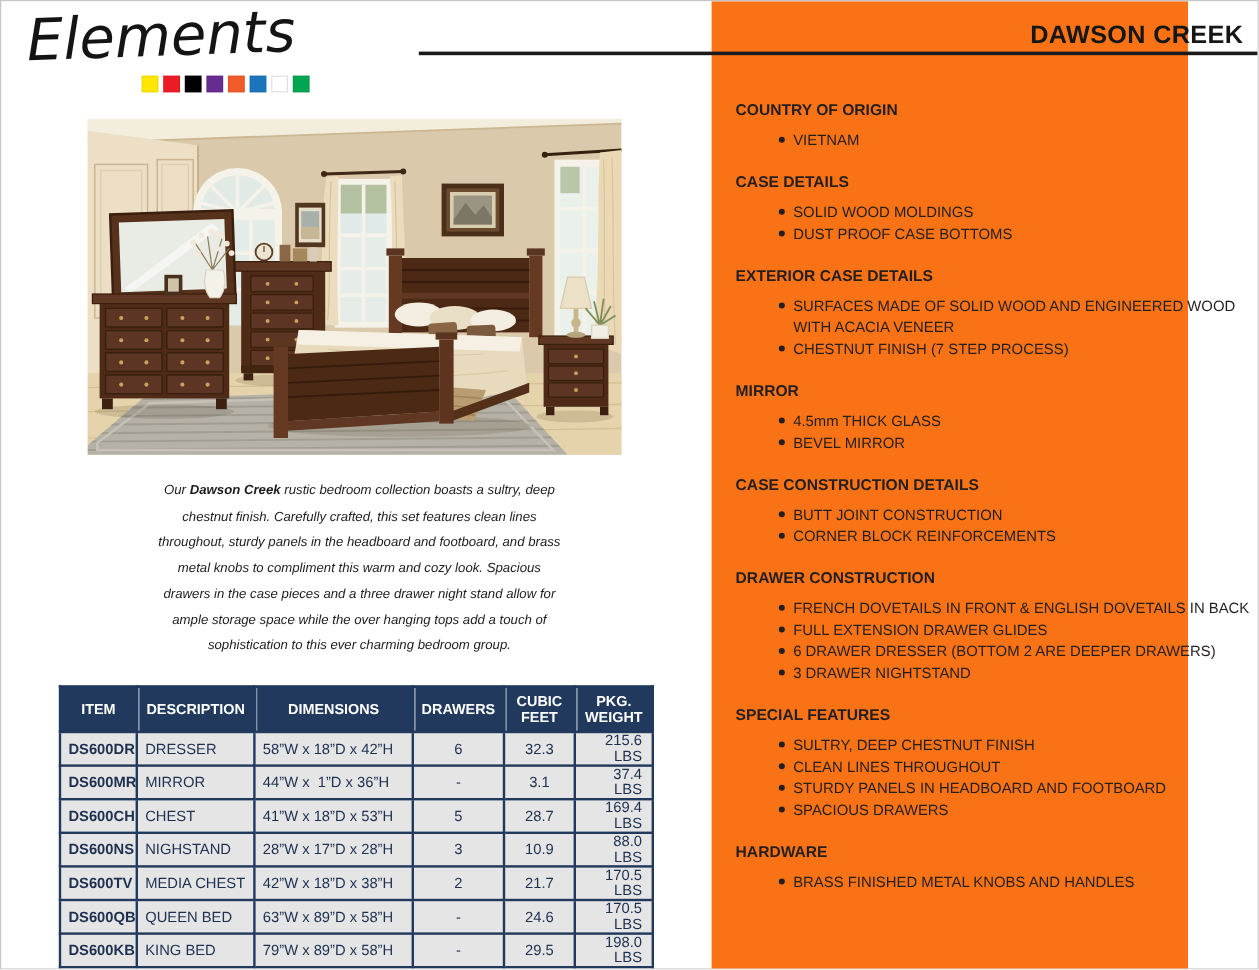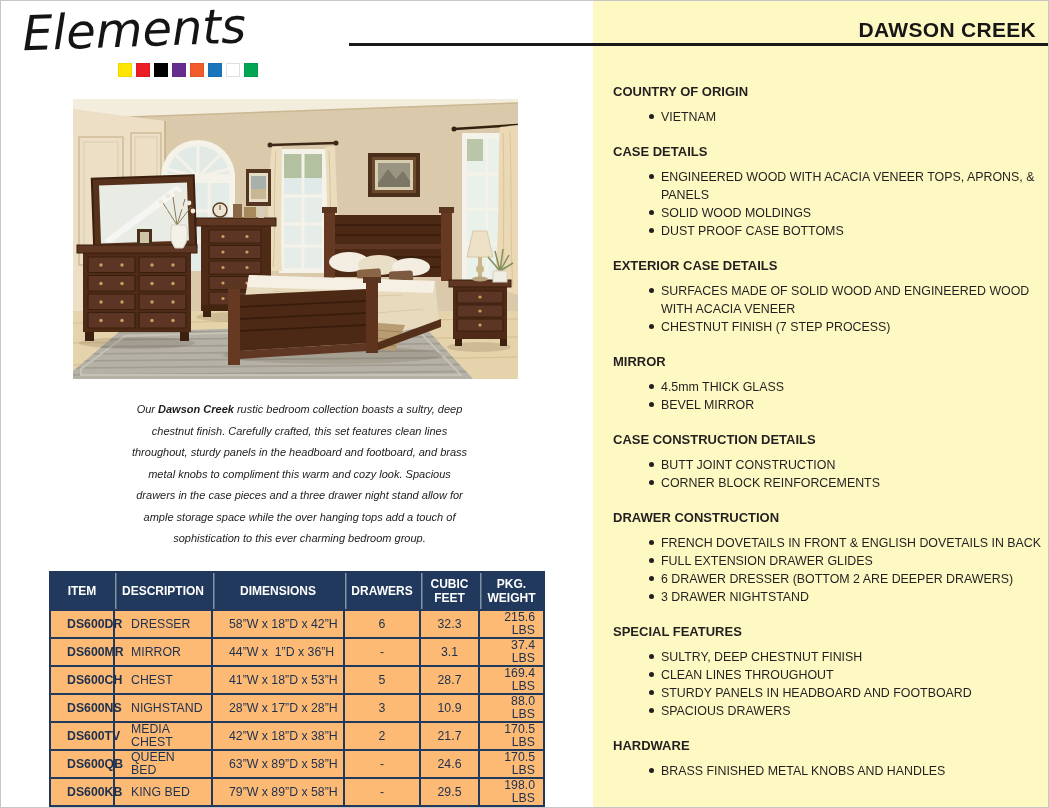--- a/index.html
+++ b/index.html
@@ -2,21 +2,21 @@
 <html><head>
 <meta charset="utf-8">
 <style>
   html,body{margin:0;padding:0;background:#fff;}
   .page{
     position:relative;width:1049px;height:808px;background:#ffffff;
     font-family:"Liberation Sans",sans-serif;color:#231f20;
     border:1px solid #c6c6c6;box-sizing:border-box;overflow:hidden;
   }
   
-  .right-panel{position:absolute;left:592px;top:0;width:457px;height:808px;background:#fef9c3;}
+  .right-panel{position:absolute;left:592px;top:0;width:397px;height:808px;background:#f97316;}
   .brand-logo{position:absolute;left:20px;top:2px;}
   .palette{position:absolute;left:117px;top:62px;display:flex;gap:4px;}
   .swatch{width:14px;height:14px;border:1px solid rgba(0,0,0,0.06);box-sizing:border-box;}
   .collection-title{
     position:absolute;top:17px;right:12px;font-size:21px;font-weight:bold;
     color:#161616;letter-spacing:0.3px;
   }
   .title-rule{position:absolute;left:348px;right:0;top:42px;height:3px;background:#1a1a1a;}
   
   .photo{position:absolute;left:72px;top:98px;width:445px;height:280px;}
@@ -32,22 +32,22 @@
     position:absolute;left:48px;top:570px;border-collapse:collapse;table-layout:fixed;
     width:494px;
   }
   .spec-table th{
     background:#20395c;color:#ffffff;border:2px solid #20395c;
     font-size:12px;font-weight:bold;height:38px;text-align:center;vertical-align:middle;
     white-space:pre-line;line-height:14px;padding:0 2px;box-sizing:border-box;
   }
   .spec-table th:not(:first-child){box-shadow:inset 1.5px 0 0 rgba(255,255,255,0.45);}
   .spec-table td{
-    border:2px solid #20395c;background:#fdba74;color:#1d3050;
-    font-size:12.3px;height:21px;padding:0 16px;box-sizing:border-box;line-height:13px;
+    border:2px solid #20395c;background:#e5e5e5;color:#1d3050;
+    font-size:12.3px;height:21px;padding:0 6px;box-sizing:border-box;line-height:13px;
   }
   td.col-item{font-weight:bold;text-align:center;}
   td.col-desc{text-align:left;}
   td.col-dim{text-align:left;white-space:pre;}
   td.col-drawers,td.col-cubic{text-align:center;}
   td.col-weight{text-align:right;padding-right:8px;}
   
   .specs{position:absolute;left:0;top:83px;right:4px;padding-left:20px;}
   .spec-section{margin:0 0 18px 0;}
   .spec-section h3{margin:0 0 9px 0;font-size:13px;font-weight:bold;color:#231f20;}
@@ -84,25 +84,20 @@
               <span class="dot"></span>
               <span class="bullet-text">VIETNAM</span>
             </li>
           </ul>
         </div>
         <div class="spec-section">
           <h3>CASE DETAILS</h3>
           <ul>
             <li>
               <span class="dot"></span>
-              <span class="bullet-text">ENGINEERED WOOD WITH ACACIA VENEER TOPS, APRONS, &amp;
-PANELS</span>
-            </li>
-            <li>
-              <span class="dot"></span>
               <span class="bullet-text">SOLID WOOD MOLDINGS</span>
             </li>
             <li>
               <span class="dot"></span>
               <span class="bullet-text">DUST PROOF CASE BOTTOMS</span>
             </li>
           </ul>
         </div>
         <div class="spec-section">
           <h3>EXTERIOR CASE DETAILS</h3>

